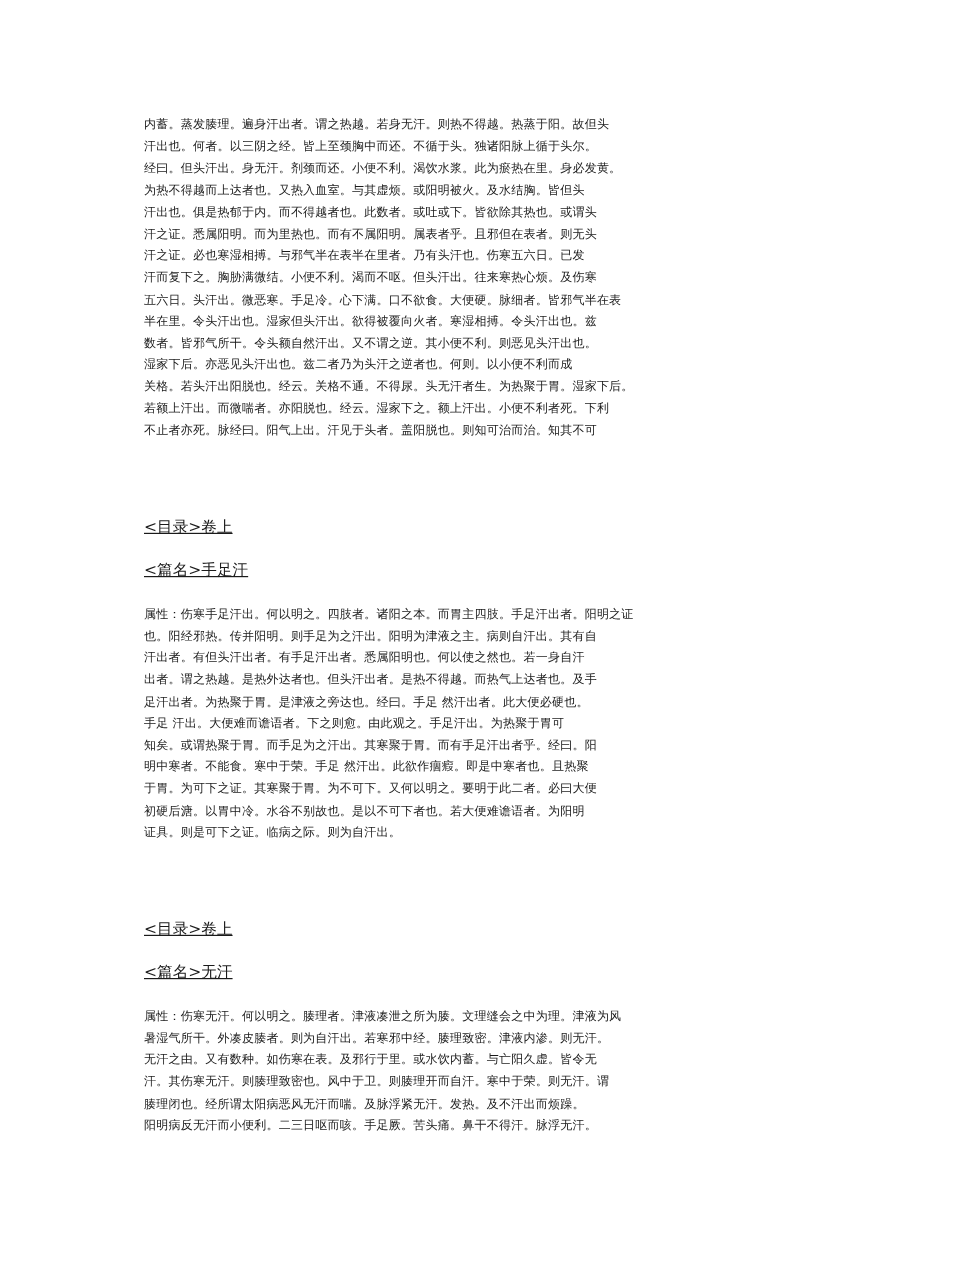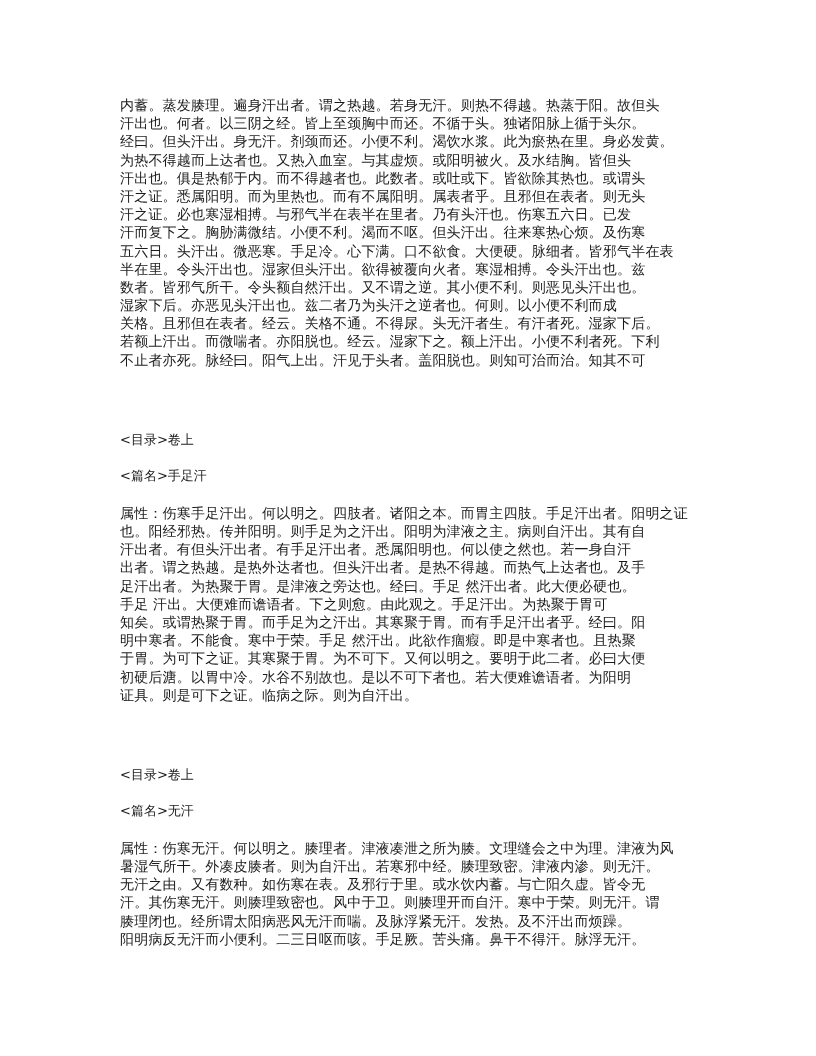--- a/index.html
+++ b/index.html
@@ -15,33 +15,34 @@
       font-family: "DejaVu Serif", "Liberation Serif", serif;
       color: #1a1a1a;
     }
     .page {
       position: absolute;
       left: 120px;
       top: 96px;
       width: 560px;
     }
     .line {
-      font-size: 14px;
+      font-size: 10px;
       line-height: 18.2px;
       height: 18.2px;
       white-space: nowrap;
       letter-spacing: 0.2px;
     }
     .block { margin: 0; }
     .gap-big { height: 62px; }
     .heading {
       font-size: 13px;
       line-height: 18px;
       height: 18px;
       white-space: nowrap;
+      text-decoration: underline;
     }
     .gap-head { height: 18px; }
     .gap-body { height: 19px; }
   </style>
 </head>
 <body>
 
 <div class="page">
 
   <div class="block">
@@ -50,21 +51,21 @@
     <div class="line">经曰。但头汗出。身无汗。剂颈而还。小便不利。渴饮水浆。此为瘀热在里。身必发黄。</div>
     <div class="line">为热不得越而上达者也。又热入血室。与其虚烦。或阳明被火。及水结胸。皆但头</div>
     <div class="line">汗出也。俱是热郁于内。而不得越者也。此数者。或吐或下。皆欲除其热也。或谓头</div>
     <div class="line">汗之证。悉属阳明。而为里热也。而有不属阳明。属表者乎。且邪但在表者。则无头</div>
     <div class="line">汗之证。必也寒湿相搏。与邪气半在表半在里者。乃有头汗也。伤寒五六日。已发</div>
     <div class="line">汗而复下之。胸胁满微结。小便不利。渴而不呕。但头汗出。往来寒热心烦。及伤寒</div>
     <div class="line">五六日。头汗出。微恶寒。手足冷。心下满。口不欲食。大便硬。脉细者。皆邪气半在表</div>
     <div class="line">半在里。令头汗出也。湿家但头汗出。欲得被覆向火者。寒湿相搏。令头汗出也。兹</div>
     <div class="line">数者。皆邪气所干。令头额自然汗出。又不谓之逆。其小便不利。则恶见头汗出也。</div>
     <div class="line">湿家下后。亦恶见头汗出也。兹二者乃为头汗之逆者也。何则。以小便不利而成</div>
-    <div class="line">关格。且邪但在表者。经云。关格不通。不得尿。头无汗者生。有汗者死。湿家下后。</div>
+    <div class="line">关格。若头汗出阳脱也。经云。关格不通。不得尿。头无汗者生。为热聚于胃。湿家下后。</div>
     <div class="line">若额上汗出。而微喘者。亦阳脱也。经云。湿家下之。额上汗出。小便不利者死。下利</div>
     <div class="line">不止者亦死。脉经曰。阳气上出。汗见于头者。盖阳脱也。则知可治而治。知其不可</div>
   </div>
 
   <div class="gap-big"></div>
 
   <div class="block">
     <div class="heading">&lt;目录&gt;卷上</div>
     <div class="gap-head"></div>
     <div class="heading">&lt;篇名&gt;手足汗</div>

